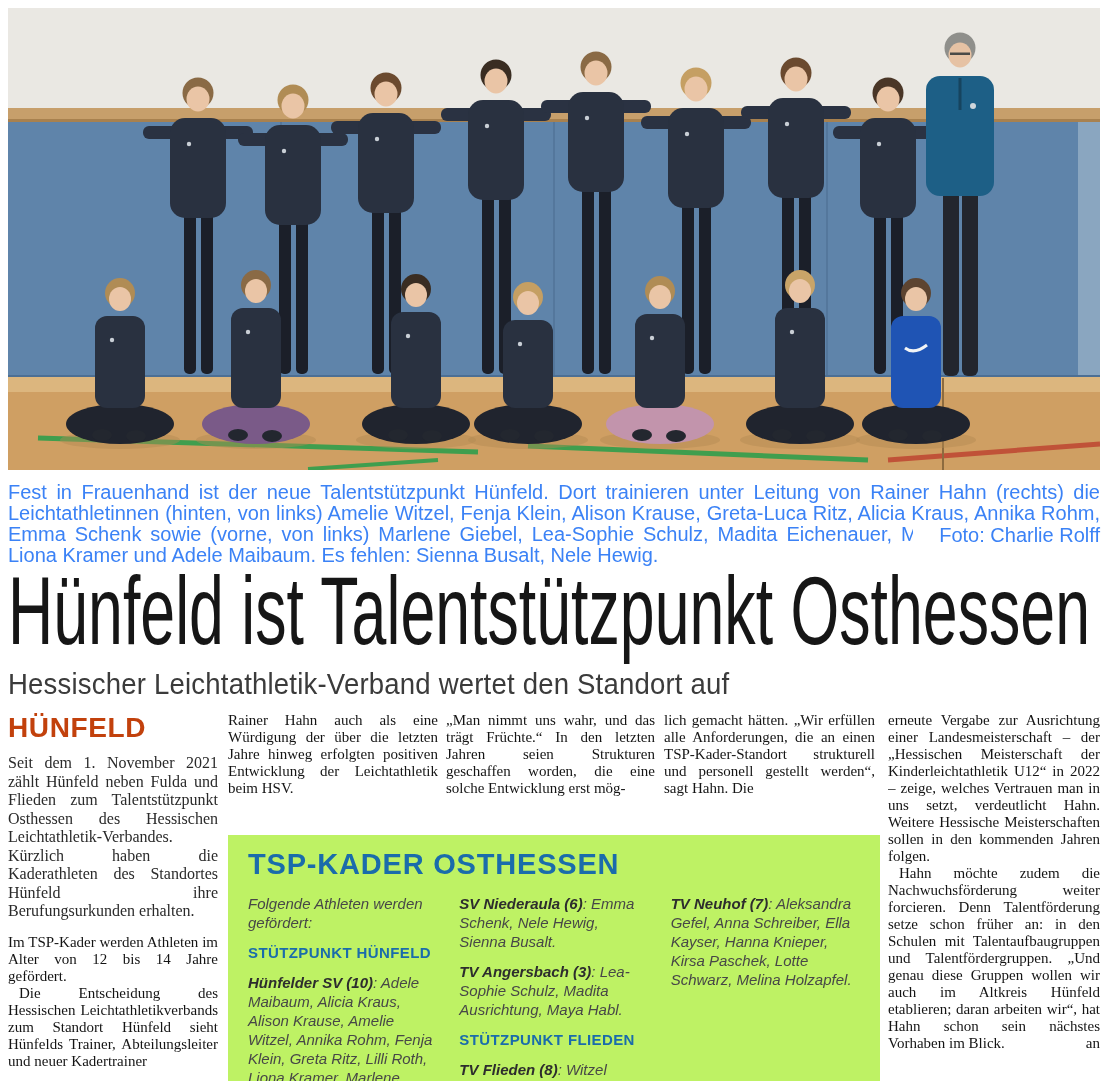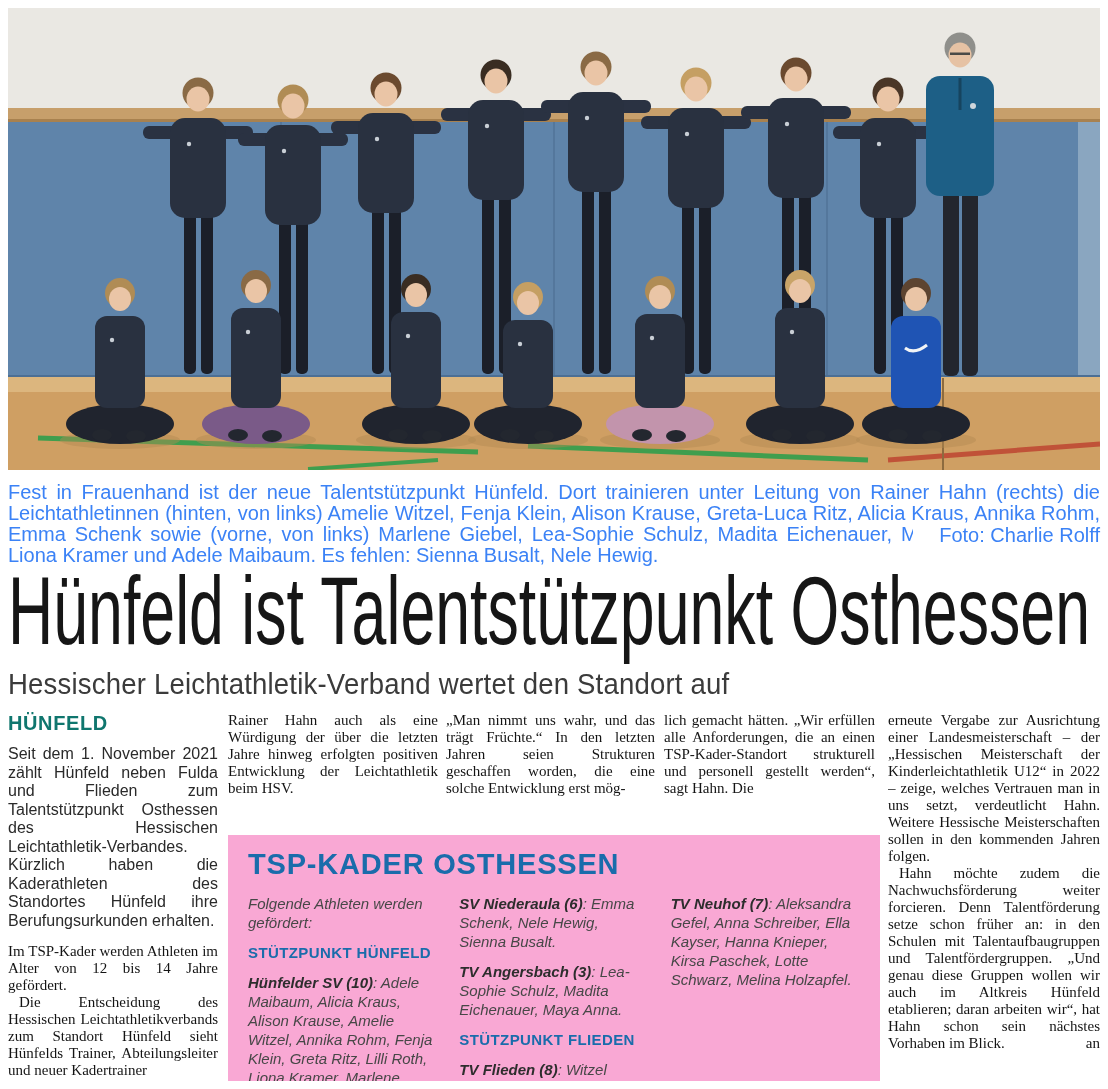--- a/index.html
+++ b/index.html
@@ -24,31 +24,31 @@
   
   .col{position:absolute;top:712px;height:378px;overflow:hidden;text-align:justify;
        hyphens:auto;-webkit-hyphens:auto;overflow-wrap:break-word;}
   .col p{margin:0;}
   .serif{font-family:"Liberation Serif",serif;font-size:15px;line-height:17px;color:#141414;}
   .col1{left:8px;width:210px;}
   .col2{left:228px;width:210px;}
   .col3{left:446px;width:209px;}
   .col4{left:664px;width:211px;}
   .col5{left:888px;width:212px;}
-  .kicker{font-family:"Liberation Sans",sans-serif;font-size:20px;font-weight:700;
-          color:#0f766e;letter-spacing:.6px;}
-  .lead{font-family:Liberation Sans, sans-serif;font-size:16px;line-height:18.5px;
+  .kicker{font-family:"Liberation Sans",sans-serif;font-size:28px;font-weight:700;
+          color:#c2410c;letter-spacing:.6px;}
+  .lead{font-family:Liberation Serif, serif;font-size:16px;line-height:18.5px;
         color:#2a2a2a;margin-top:10px !important;text-align:justify;}
   .col1 .serif{margin-top:13px !important;}
   .col1 .serif + .serif{margin-top:0 !important;}
   .indent{text-indent:11px;}
   .author{float:right;font-family:"Liberation Serif",serif;}
 
   
-  .infobox{position:absolute;left:228px;top:835px;width:652px;height:246px;background:#f9a8d4;
+  .infobox{position:absolute;left:228px;top:835px;width:652px;height:246px;background:#bef264;
            box-sizing:border-box;padding:13px 20px 10px 20px;overflow:hidden;}
   .infobox-title{color:#1a6cab;font-size:29px;font-weight:700;letter-spacing:.8px;margin:0;}
   .infobox-cols{display:flex;gap:22px;margin-top:13px;}
   .infobox-col{flex:1;font-size:15px;line-height:19px;color:#474747;text-align:left;
                hyphens:auto;-webkit-hyphens:auto;overflow-wrap:break-word;}
   .infobox-col p{margin:0;}
   .ib-head{color:#1a6cab;font-weight:700;letter-spacing:.4px;margin:11px 0 11px 0 !important;}
   .ib-entry{margin-top:11px !important;font-style:italic;}
   .ib-entry:first-child{margin-top:0 !important;}
   .ib-entry b{color:#2d2d2d;}
@@ -282,21 +282,21 @@
         <p class="ib-entry">
           <b>Hünfelder SV (10)</b><span>: Adele Maibaum, Alicia Kraus, Alison Krause, Amelie Witzel, Annika Rohm, Fenja Klein, Greta Ritz, Lilli Roth, Liona Kramer, Marlene Giebel.</span>
         </p>
       </div>
 
       <div class="infobox-col">
         <p class="ib-entry">
           <b>SV Niederaula (6)</b><span>: Emma Schenk, Nele Hewig, Sienna Busalt.</span>
         </p>
         <p class="ib-entry">
-          <b>TV Angersbach (3)</b><span>: Lea-Sophie Schulz, Madita Eichenauer, Maya Anna.</span>
+          <b>TV Angersbach (3)</b><span>: Lea-Sophie Schulz, Madita Ausrichtung, Maya Habl.</span>
         </p>
         <p class="ib-head">STÜTZPUNKT FLIEDEN</p>
         <p class="ib-entry">
           <b>TV Flieden (8)</b><span>: Witzel</span>
         </p>
       </div>
 
       <div class="infobox-col">
         <p class="ib-entry">
           <b>TV Neuhof (7)</b><span>: Aleksandra Gefel, Anna Schreiber, Ella Kayser, Hanna Knieper, Kirsa Paschek, Lotte Schwarz, Melina Holzapfel.</span>

